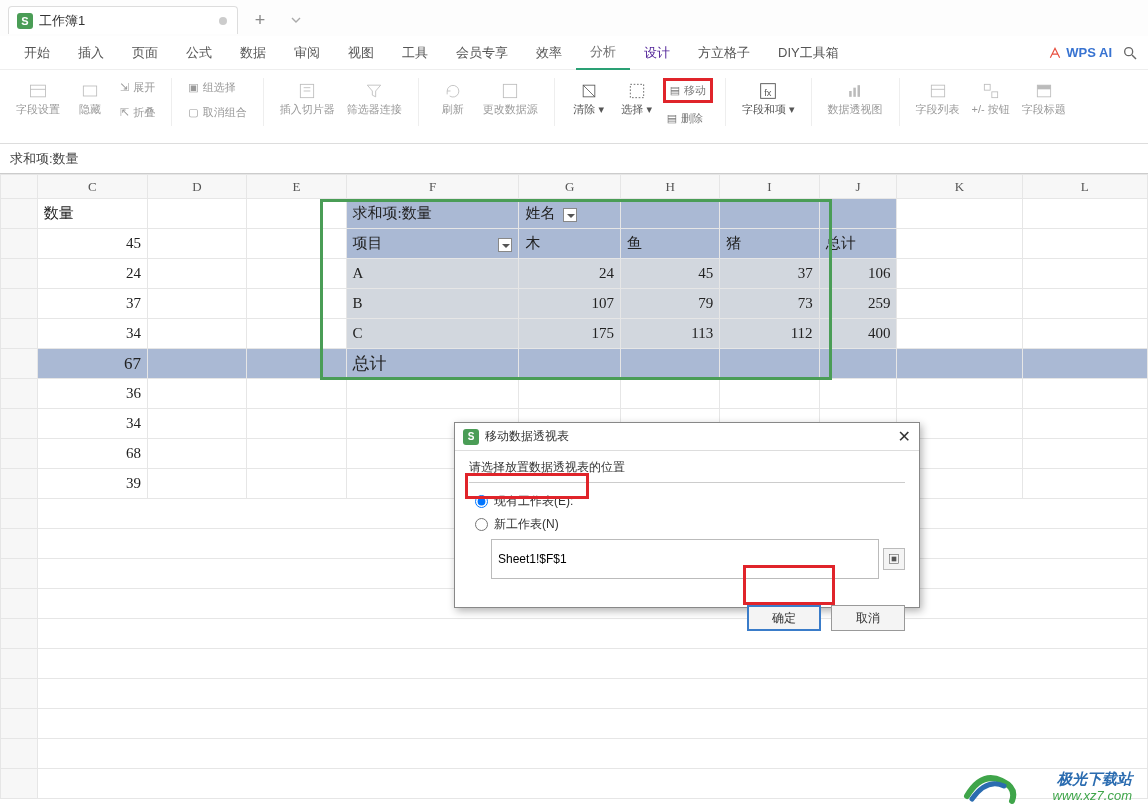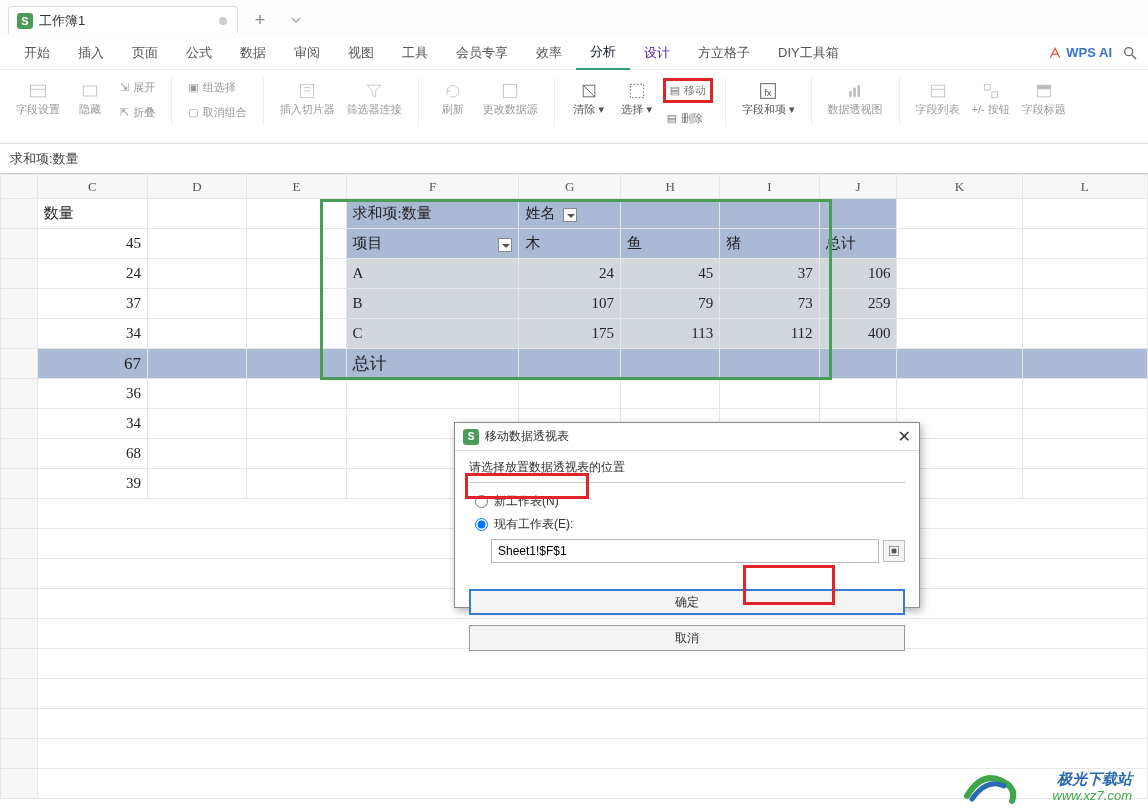--- a/index.html
+++ b/index.html
@@ -59,21 +59,21 @@
     border-bottom: 1px solid #eee;
     color: #555;
   }
   .menu-item {
     padding: 0 14px;
     height: 34px;
     display: flex;
     align-items: center;
     cursor: pointer;
   }
-  .menu-item.active { color: #0f172a; }
+  .menu-item.active { color: #737373; }
   .menu-item.design { color: #4c1d95; }
   .menu-bar .right { margin-left: auto; display: flex; align-items: center; gap: 10px; }
   .wps-ai { color: #3873d1; font-weight: 600; display: flex; align-items: center; gap: 4px; }
   .wps-ai svg { width: 14px; height: 14px; }
 
   
   .ribbon {
     display: flex;
     align-items: flex-start;
     padding: 8px 6px;
@@ -192,28 +192,28 @@
     color:#fff; font-size:10px; display:flex; align-items:center; justify-content:center;
     font-weight:bold;
   }
   .dlg-close { margin-left:auto; font-size:16px; color:#333; cursor:pointer; }
   .dlg-body { padding: 8px 14px 4px 14px; }
   .dlg-body hr { border:none; border-top:1px solid #ccc; margin: 6px 0 10px 0; }
   .radio-row { display:flex; align-items:center; gap:6px; margin: 6px 0; padding-left: 6px; }
   .radio-row input { margin:0; }
   .input-row { display:flex; align-items:center; gap:4px; padding-left: 22px; margin-top:4px; }
   .input-row input[type=text] {
-    flex:1; border:1px solid #bbb; padding: 3px 6px; font-size:12px; height:24px;
+    flex:1; border:1px solid #bbb; padding: 3px 6px; font-size:12px; height:40px;
   }
   .range-btn {
     width:22px; height:22px; border:1px solid #bbb; background:#f4f4f4;
     display:flex; align-items:center; justify-content:center;
   }
   .dlg-buttons {
-    display:flex; justify-content:flex-end; gap:10px; padding: 14px; margin-top:8px;flex-direction:column;
+    display:flex; justify-content:flex-end; gap:10px; padding: 14px; margin-top:8px;
   }
   .btn {
     min-width:74px; height:26px; border:1px solid #999; background:#f4f4f4;
     display:flex; align-items:center; justify-content:center; font-size:12px;
   }
   .btn.primary { border:2px solid #3a7cc9; }
   .highlight-box {
     border: 3px solid #e0242a;
     position: absolute;
   }
@@ -696,26 +696,26 @@
     <div class="s-badge">S</div>
     <span>移动数据透视表</span>
     <span class="dlg-close">✕</span>
   </div>
   <div class="dlg-body">
     <div style="position:relative;">
       <span>请选择放置数据透视表的位置</span>
       <hr>
     </div>
     <div class="radio-row">
+      <input type="radio" name="loc" checked="" style="">
+      <span>现有工作表(E):</span>
+    </div>
+    <div class="radio-row">
       <input type="radio" name="loc" style="">
       <span>新工作表(N)</span>
-    </div>
-    <div class="radio-row">
-      <input type="radio" name="loc" checked="" style="">
-      <span>现有工作表(E):</span>
     </div>
     <div class="input-row">
       <input type="text" value="Sheet1!$F$1" style="">
       <div class="range-btn">
         <svg width="14" height="14" viewBox="0 0 24 24">
             <rect x="4" y="4" width="16" height="16" fill="none" stroke="#555"></rect>
             <rect x="8" y="8" width="8" height="8" fill="#555"></rect>
           </svg>
       </div>
     </div>

